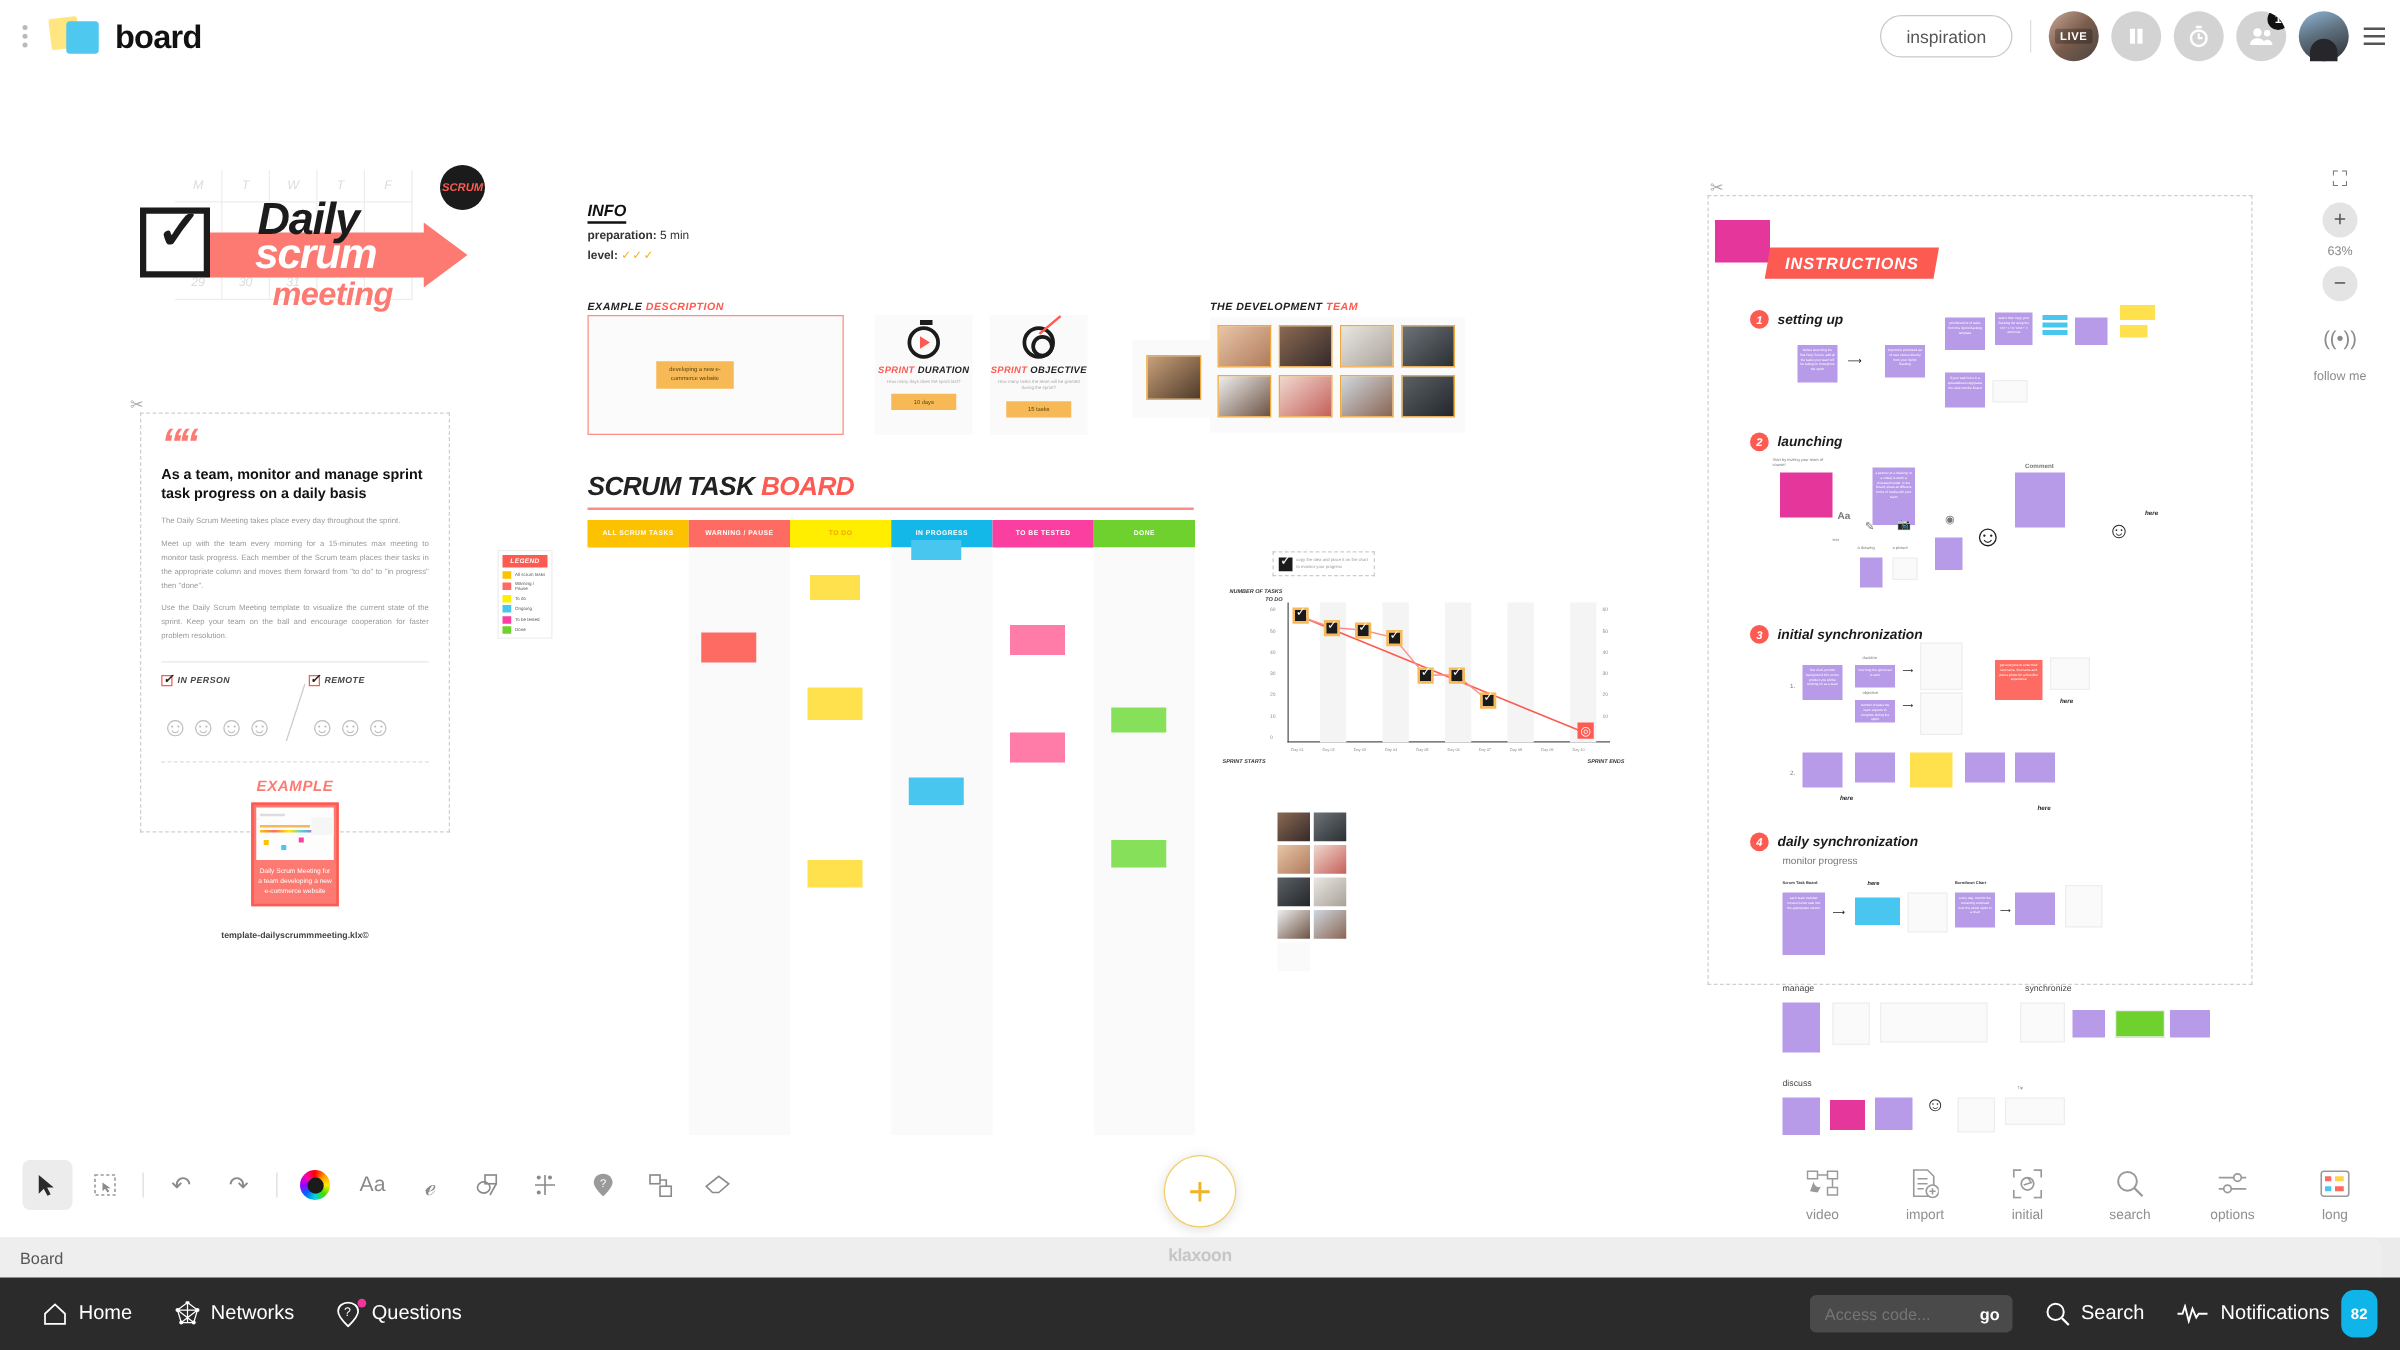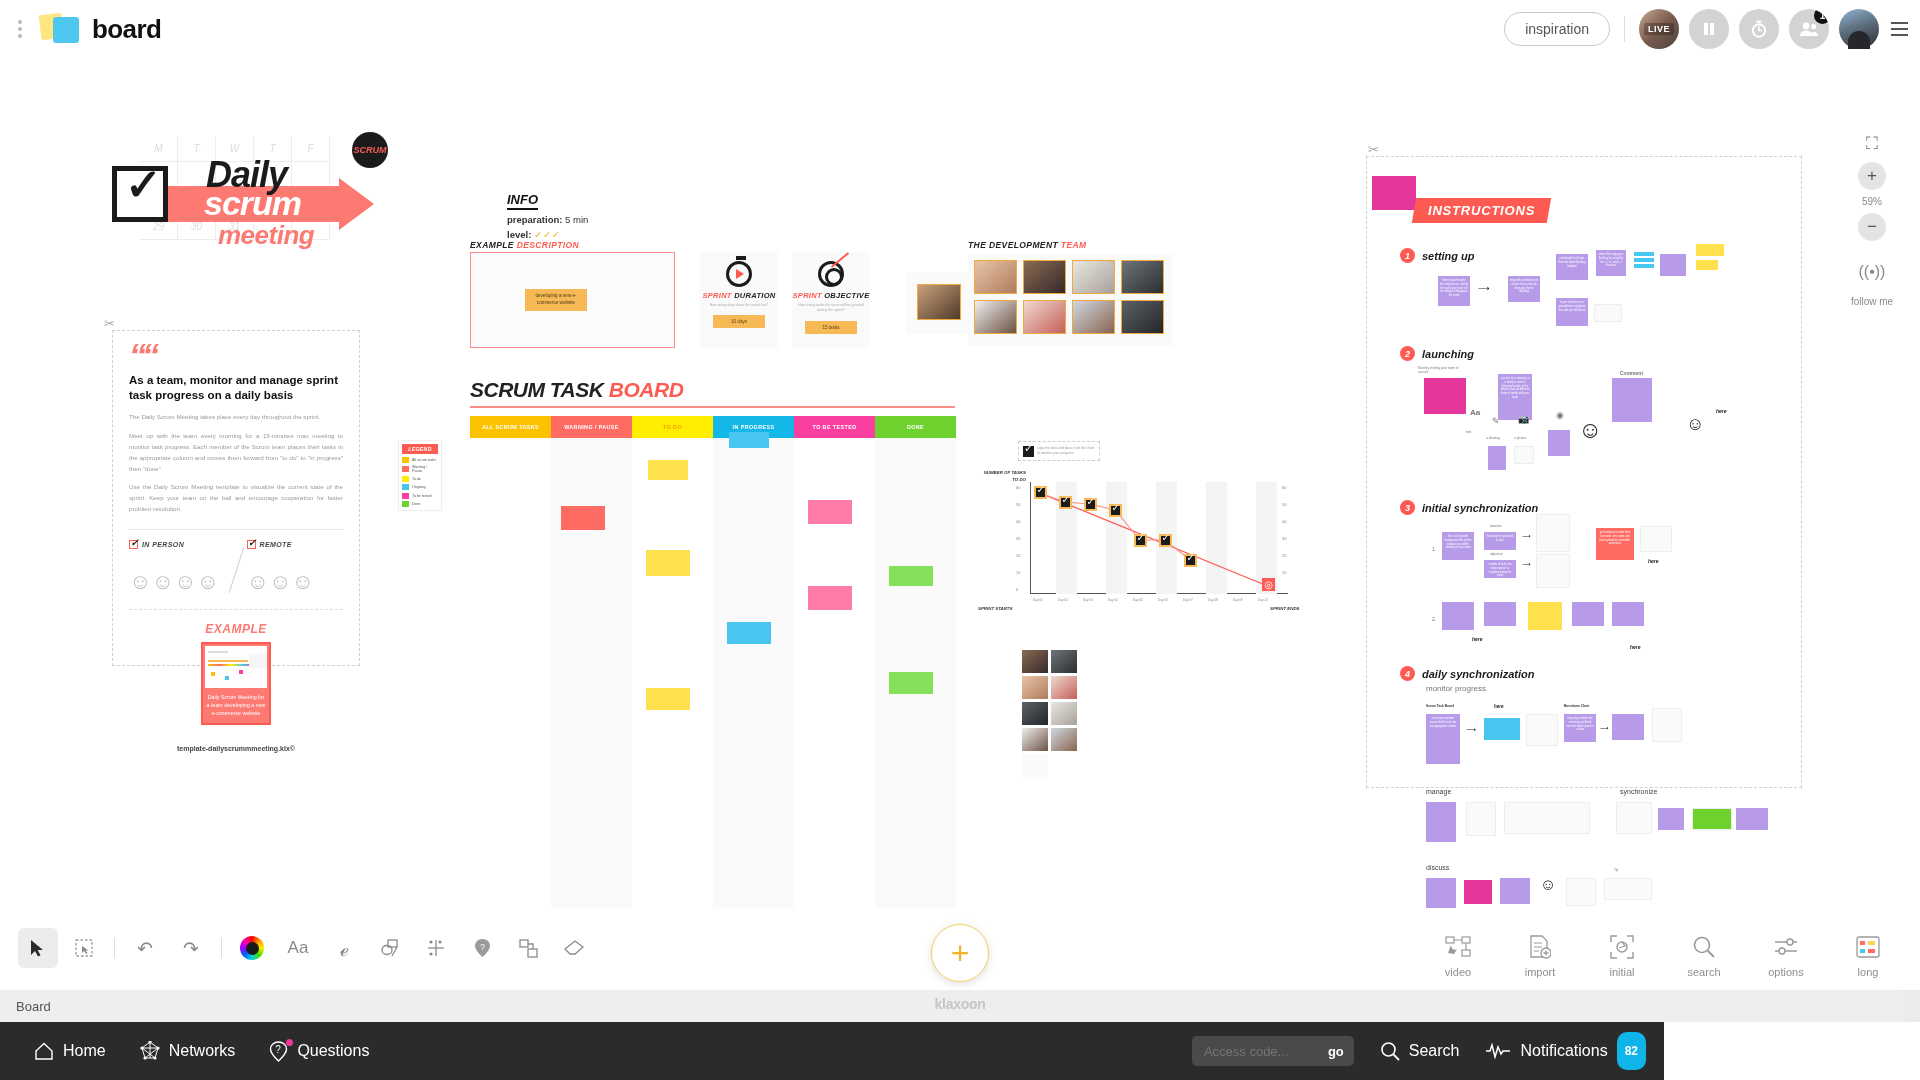--- a/index.html
+++ b/index.html
@@ -103,21 +103,21 @@
   .slash-div { width: 1px; height: 48px; background: #ccc; transform: rotate(18deg); margin: 6px 4px 0; }
   .example-t { text-align: center; font-size: 12px; font-weight: bold; font-style: italic;
     color: #fd7a72; letter-spacing: .5px; margin-top: 14px; border-top: 1px dashed #ddd; padding-top: 12px; }
   .example-card { width: 70px; margin: 6px auto 0; border: 2px solid #fd5b52; background: #fd7a72; }
   .example-thumb { height: 42px; background: #fdfdfd; margin: 2px; position: relative; overflow: hidden; }
   .example-thumb .tl { position: absolute; height: 2px; background: #ddd; }
   .ex-cap { font-size: 5.3px; color: #fff; text-align: center; padding: 4px 3px 5px; line-height: 1.5; }
   .file-name { text-align: center; font-size: 7px; font-weight: bold; color: #444; margin-top: 20px; }
 
   
-  #info-block { position: absolute; left: 470px; top: 132px; margin-left: 37px; }
+  #info-block { position: absolute; left: 470px; top: 102px; }
   .info-t { font-size: 13px; font-weight: bold; font-style: italic; color: #111;
     border-bottom: 2px solid #111; display: inline-block; padding-bottom: 1px; }
   .info-line { font-size: 9.5px; color: #333; margin-top: 4px; }
   .info-line b { font-weight: bold; }
   .lvl { letter-spacing: 1px; }
 
   .sec-label { font-size: 8.5px; font-weight: bold; font-style: italic; letter-spacing: .4px; }
   .sec-label .red { color: #fd5b52; }
 
   #prod-desc-lbl { position: absolute; left: 470px; top: 182px; }
@@ -283,21 +283,21 @@
   
   #tabbar { position: absolute; left: 0; bottom: 58px; width: 1920px; height: 32px;
     background: #ebebeb; z-index: 35; }
   #tab-active { position: absolute; left: 0; top: 0; height: 32px; width: 1905px;
     background: #eeeeee; border-top-right-radius: 8px; display: flex; align-items: center;
     padding-left: 16px; font-size: 13px; color: #555; }
   #klaxoon-wm { position: absolute; left: 50%; transform: translateX(-50%); top: 6px;
     font-size: 14px; font-weight: bold; color: #c6c6c6; letter-spacing: -0.3px; }
 
   
-  #taskbar { position: absolute; left: 0; bottom: 0; width: 1664px; height: 58px;
+  #taskbar { position: absolute; left: 0; bottom: 0; width: 1920px; height: 58px;
     background: #2b2b2b; display: flex; align-items: center; z-index: 50; color: #fff; }
   .tb-item { display: flex; align-items: center; gap: 9px; margin-left: 34px;
     font-size: 16px; cursor: pointer; position: relative; }
   .tb-ic { font-size: 19px; display: flex; align-items: center; }
   .tb-dot { position: absolute; top: -2px; left: 17px; width: 7px; height: 7px;
     border-radius: 50%; background: #f0369b; }
   #taskbar-right { position: absolute; right: 18px; display: flex; align-items: center; gap: 26px; }
   #access-code { display: flex; align-items: center; background: #4a4a4a; border-radius: 5px;
     height: 30px; padding: 0 10px 0 12px; gap: 20px; }
   #access-code input { background: transparent; border: none; outline: none; color: #cfcfcf;
@@ -770,21 +770,21 @@
   <div class="mini-box" style="left:1604px; top:820px; width:48px; height:22px;"></div>
 
   <div class="mini-lbl" style="left:1620px; top:312px; font-size:5px; font-weight:bold;">Comment</div>
   <div class="mini-note" style="left:1612px; top:320px; width:40px; height:44px;"></div>
   <div class="here-lbl" style="left:1716px; top:350px;">here</div>
   <div class="stick-fig" style="left:1686px; top:356px; font-size:18px;">☺</div>
 
   <div id="zoom-ctl">
     <div class="zc-icon">⛶</div>
     <div class="zc-round">+</div>
-    <div class="zc-pct">59%</div>
+    <div class="zc-pct">63%</div>
     <div class="zc-round">−</div>
     <div class="zc-follow">
       <div style="font-size:16px">((•))</div>
       <div class="lbl">follow me</div>
     </div>
   </div>
 </div>
 
 <div id="tool-left">
   <div class="tool active">

